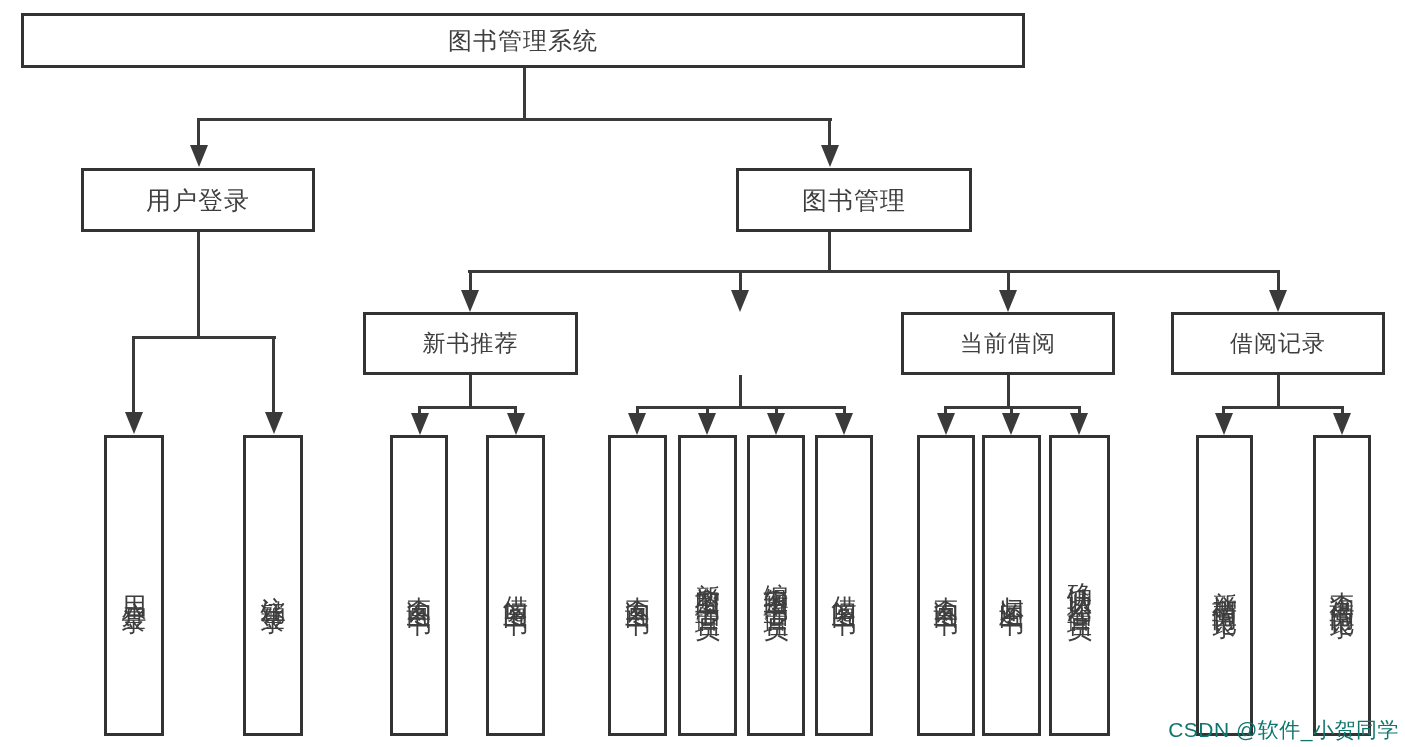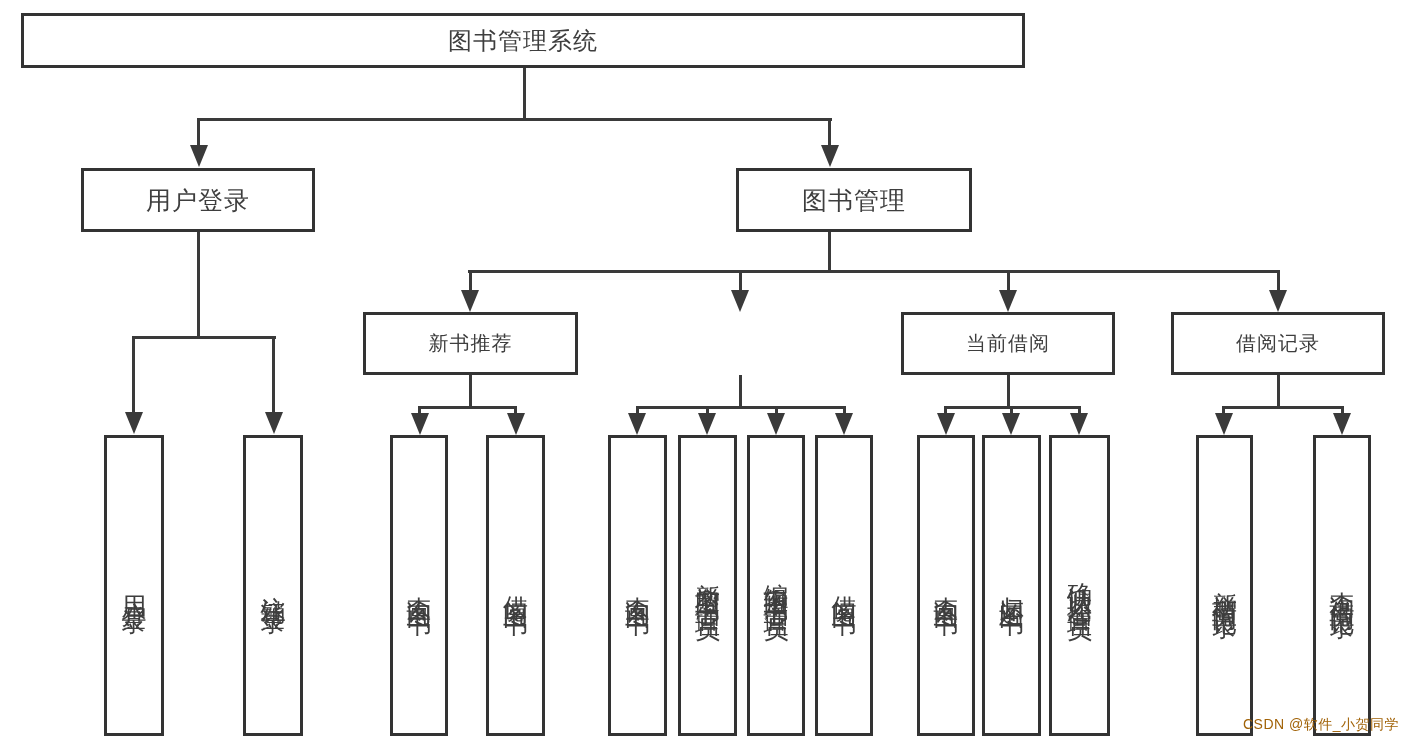--- a/index.html
+++ b/index.html
@@ -16,21 +16,21 @@
     background: #ffffff;
     border: 3px solid #333333;
     box-sizing: border-box;
     display: flex;
     align-items: center;
     justify-content: center;
     color: #3e3e3e;
   }
   .box.root  span { font-size: 24px; letter-spacing: 1px; }
   .box.lvl2  span { font-size: 25px; letter-spacing: 1px; }
-  .box.lvl3  span { font-size: 20px; letter-spacing: 1px; font-family: Liberation Serif, serif; }
+  .box.lvl3  span { font-size: 23px; letter-spacing: 1px; font-family: Liberation Serif, serif; }
   .box.leaf  span {
     writing-mode: vertical-rl;
     text-orientation: mixed;
     font-size: 25px;
     letter-spacing: 5px;
     line-height: 1;
   }
   .line {
     position: absolute;
     background: #3a3a3a;
@@ -40,22 +40,22 @@
     width: 0;
     height: 0;
     border-left: 9px solid transparent;
     border-right: 9px solid transparent;
     border-top: 22px solid #3a3a3a;
   }
   .watermark {
     position: absolute;
     top: 716px;
     right: 6px;
-    font-size: 14px;
-    color: #a16207;
+    font-size: 21px;
+    color: #0f766e;
     letter-spacing: 0.5px;
     z-index: 5;
     white-space: nowrap;
   }
 </style>
 </head>
 <body>
 
 <div id="stage">
 

